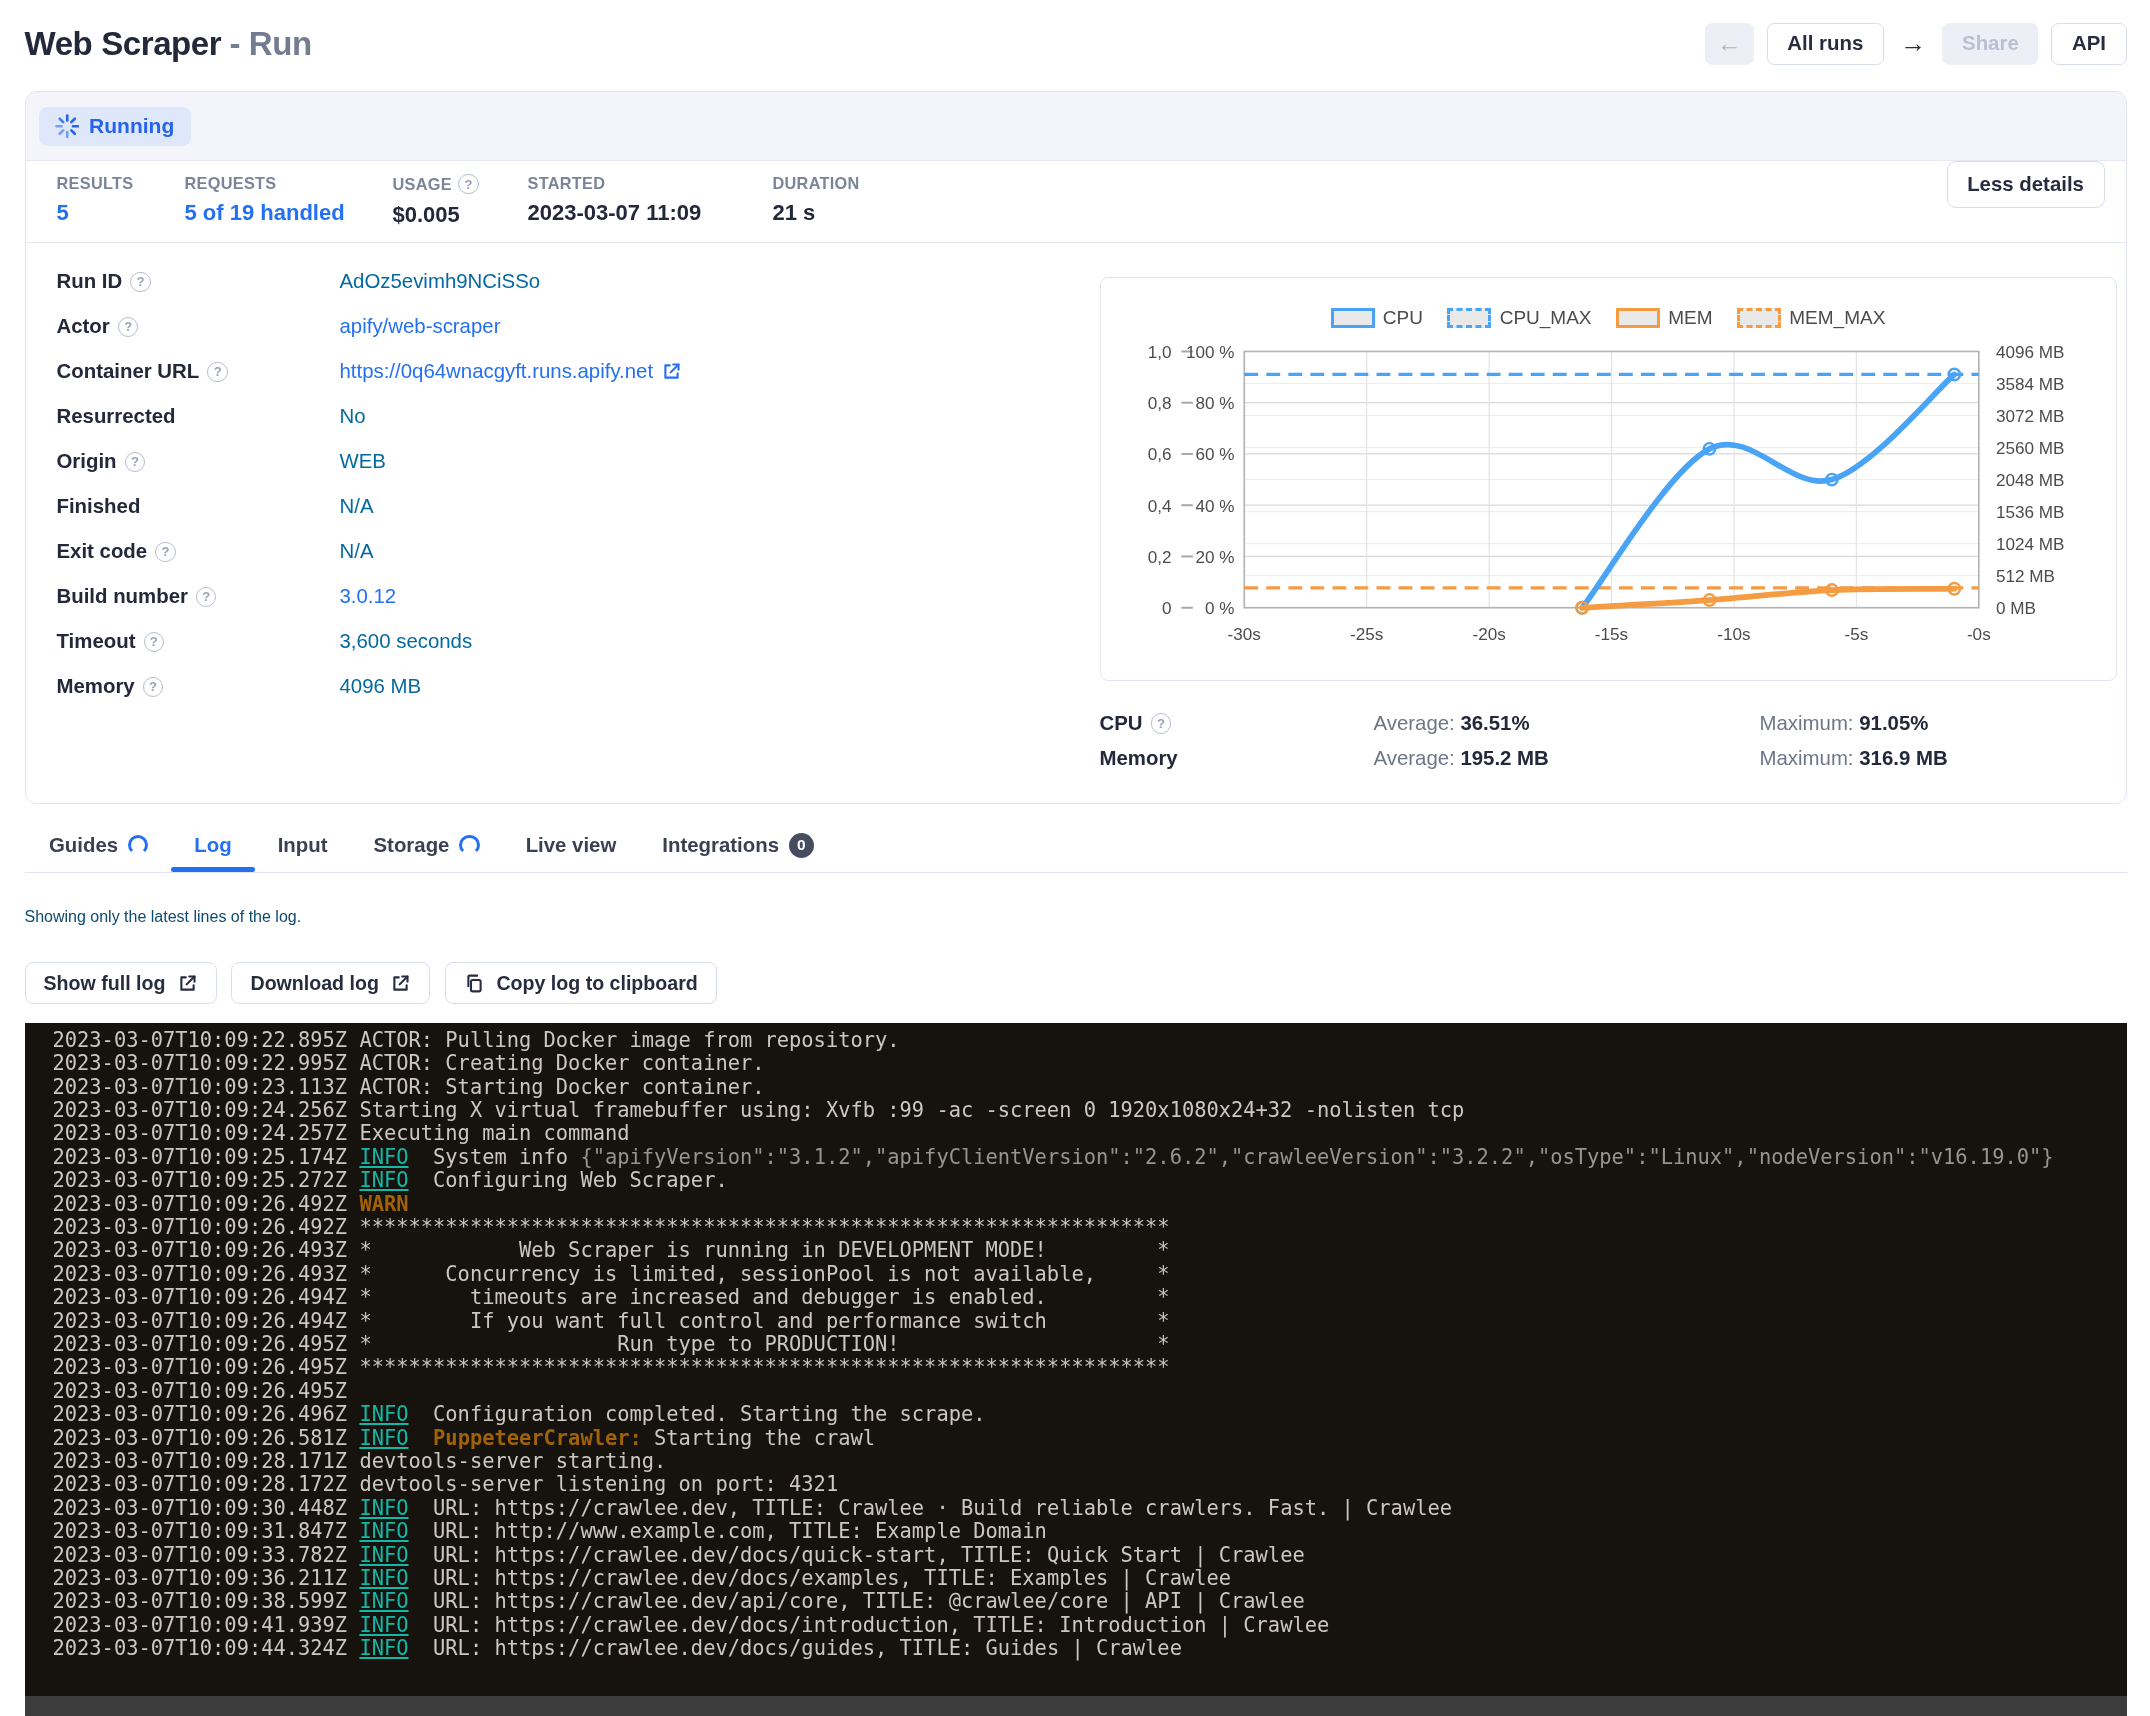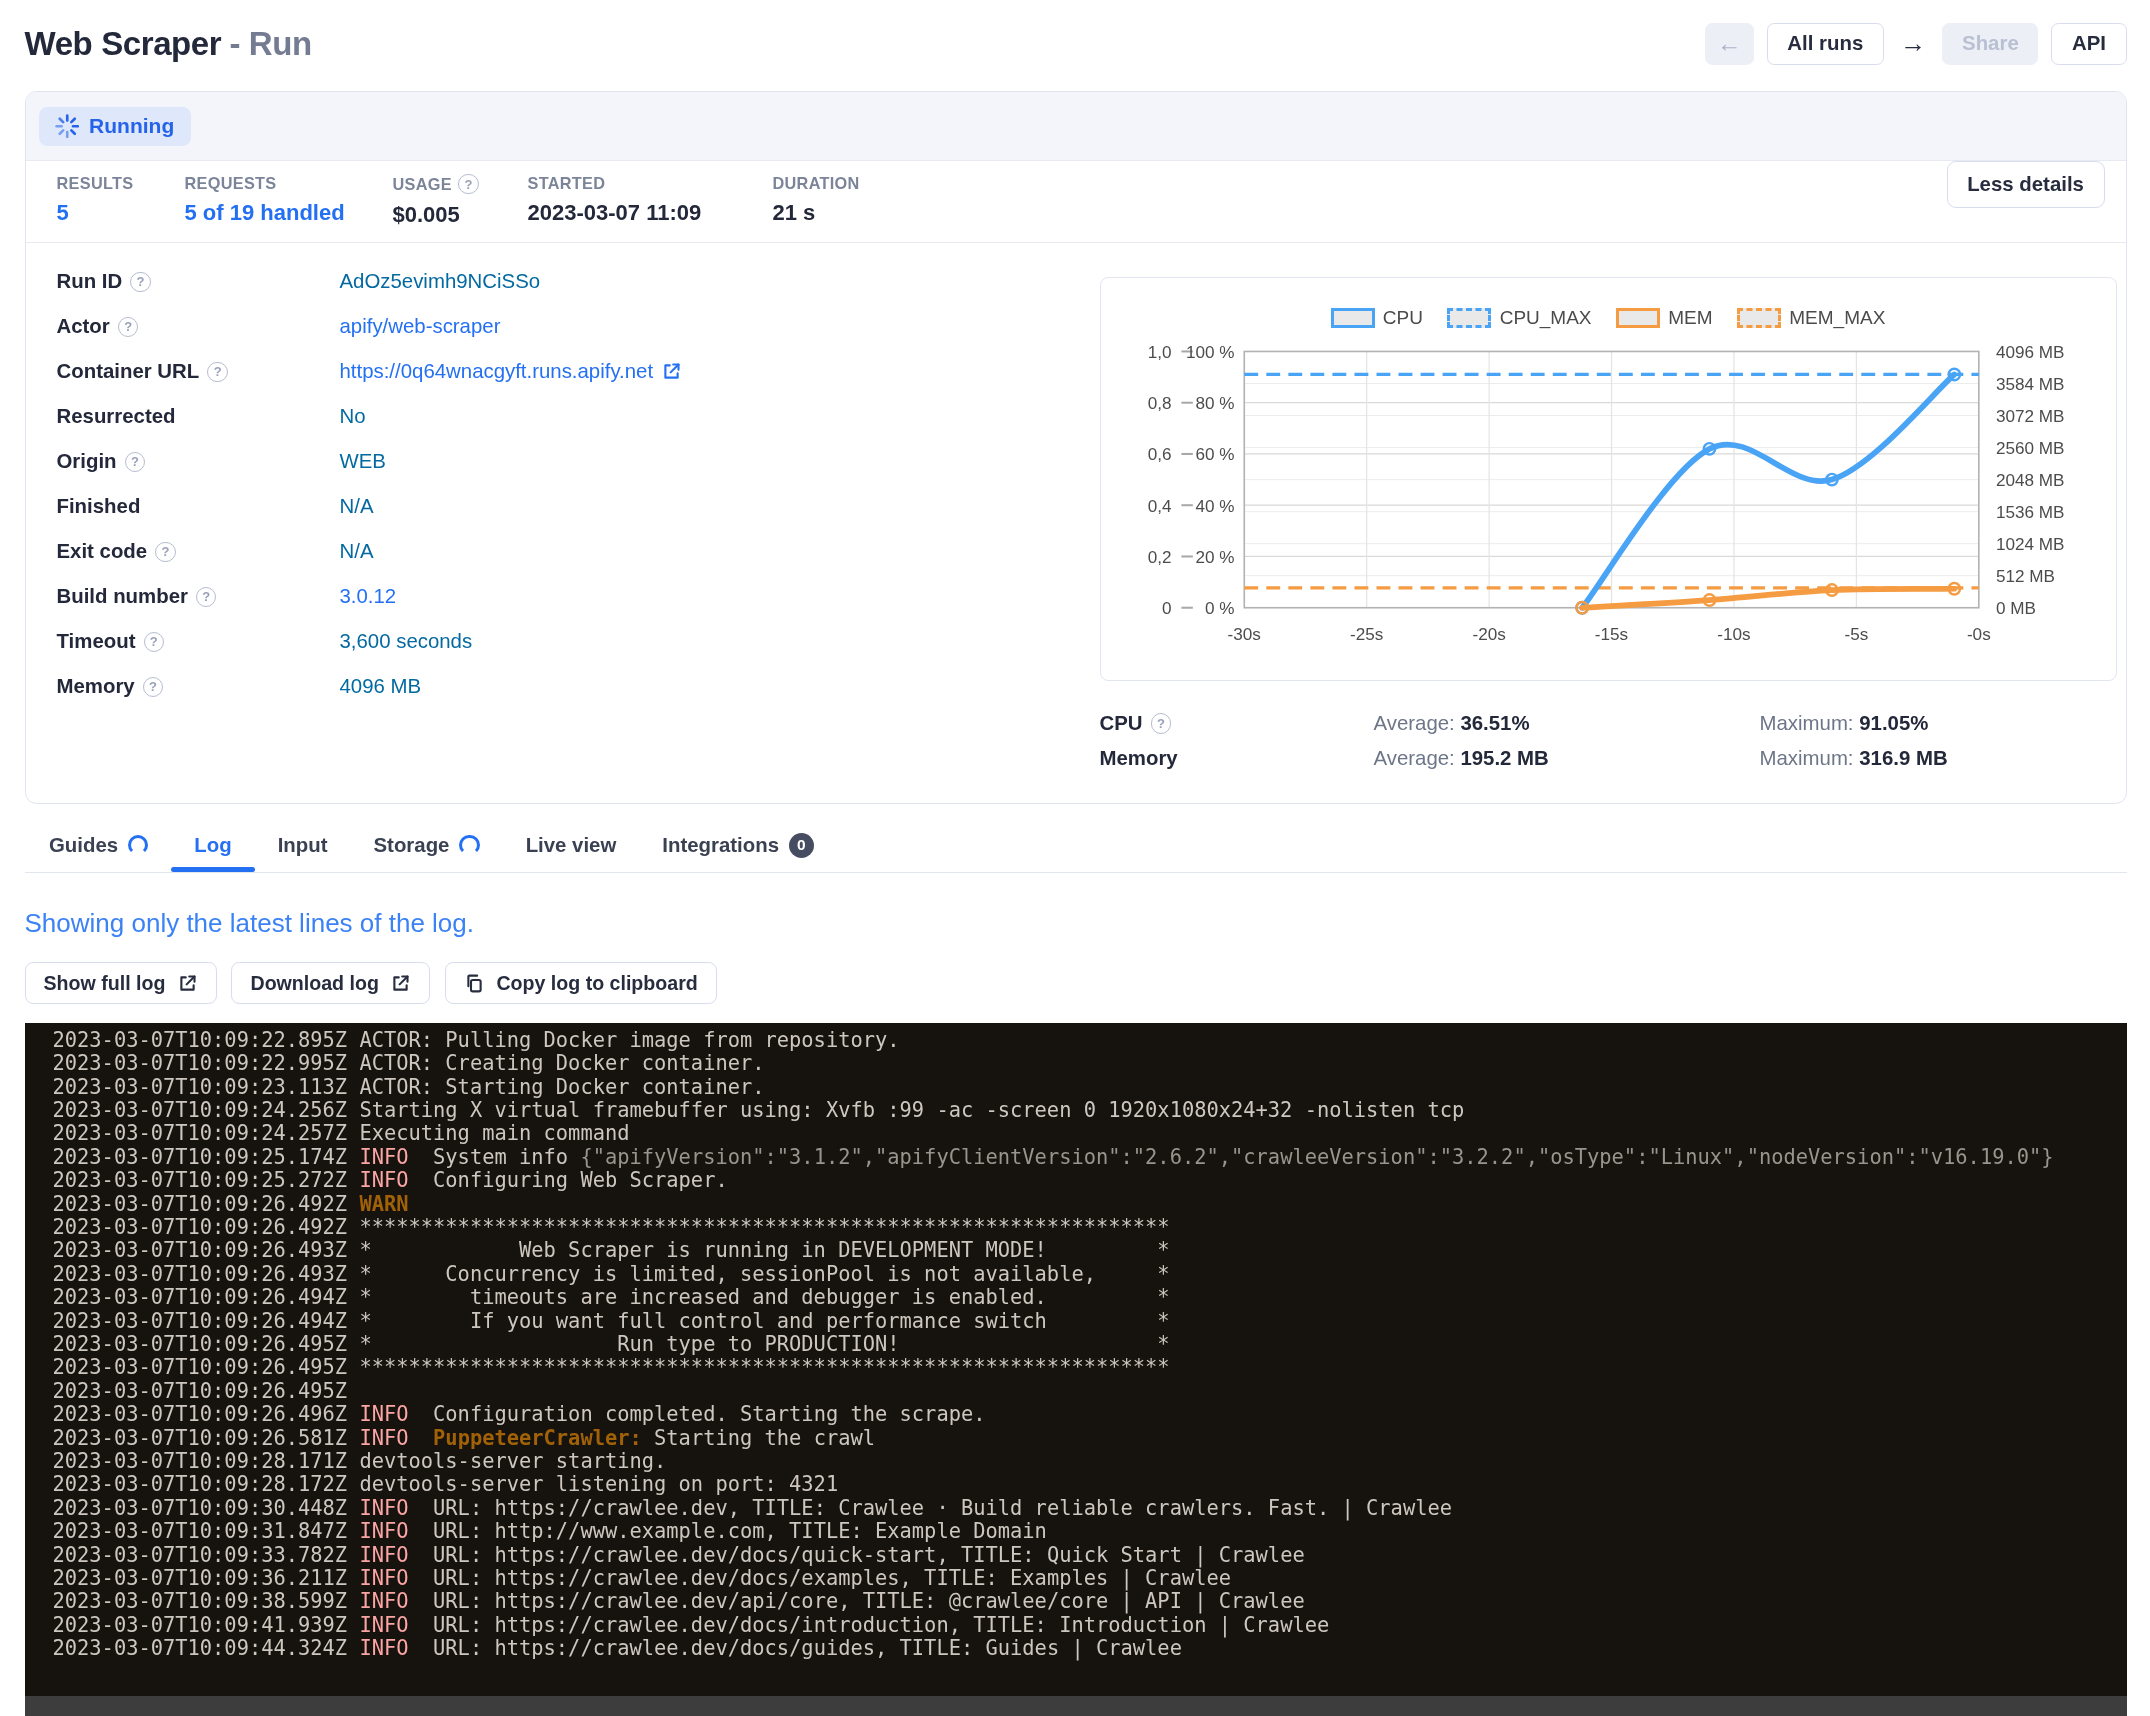--- a/index.html
+++ b/index.html
@@ -66,30 +66,30 @@
   .tabs { position:absolute; left:24.5px; right:24.5px; top:818px; height:55px; border-bottom:1.6px solid #e2e6ef;
           display:flex; align-items:center; gap:46px; padding-left:24.5px; }
   .tab { position:relative; height:100%; display:flex; align-items:center; gap:9.8px; font-size:20.4px; font-weight:600;
          color:#3a4152; cursor:pointer; }
   .tab.active { color:#2470f2; }
   .tab.active::after { content:""; position:absolute; left:-23px; right:-23px; bottom:0; height:4.9px; background:#2470f2; border-radius:3.3px; }
   .arc { width:20.4px; height:20.4px; border:3.3px solid #2470f2; border-bottom-color:transparent; border-radius:50%; }
   .badge { width:25px; height:25px; border-radius:50%; background:#474d61; color:#fff; font-size:15.5px; font-weight:bold;
            display:inline-flex; align-items:center; justify-content:center; }
 
-  .log-note { position:absolute; left:24.5px; top:908px; font-size:26px; color:#3b82f6; }
+  .log-note { position:absolute; left:24.5px; top:908px; font-size:16px; color:#0c4a6e; }
   .log-actions { position:absolute; left:24.5px; top:962px; display:flex; gap:14.7px; }
   .log-actions .btn { height:42px; font-size:19.6px; font-weight:600; border-radius:8.2px; padding:0 18px; gap:11.4px; }
   .ico { display:inline-block; }
 
   
   .console { position:absolute; left:24.5px; top:1023px; width:2102px; height:693px; background:#16120e; overflow:hidden; }
   .console-lines { padding:5.7px 0 0 28px; font-family:"DejaVu Sans Mono", monospace; font-size:20.4px; line-height:23.4px;
                    color:#cdc7bf; white-space:pre; }
-  .console-lines .g { color:#fca5a5; }
+  .console-lines .g { color:#14b8a6;text-decoration:underline; }
   .console-lines .y { color:#a16207; font-weight:bold; }
   .console-lines .d { color:#99948c; }
   .console-footer { position:absolute; left:0; right:0; bottom:0; height:19.6px; background:#3d3d3d; }
 </style>
 </head>
 <body>
 
 <div class="page">
 
   <header>

